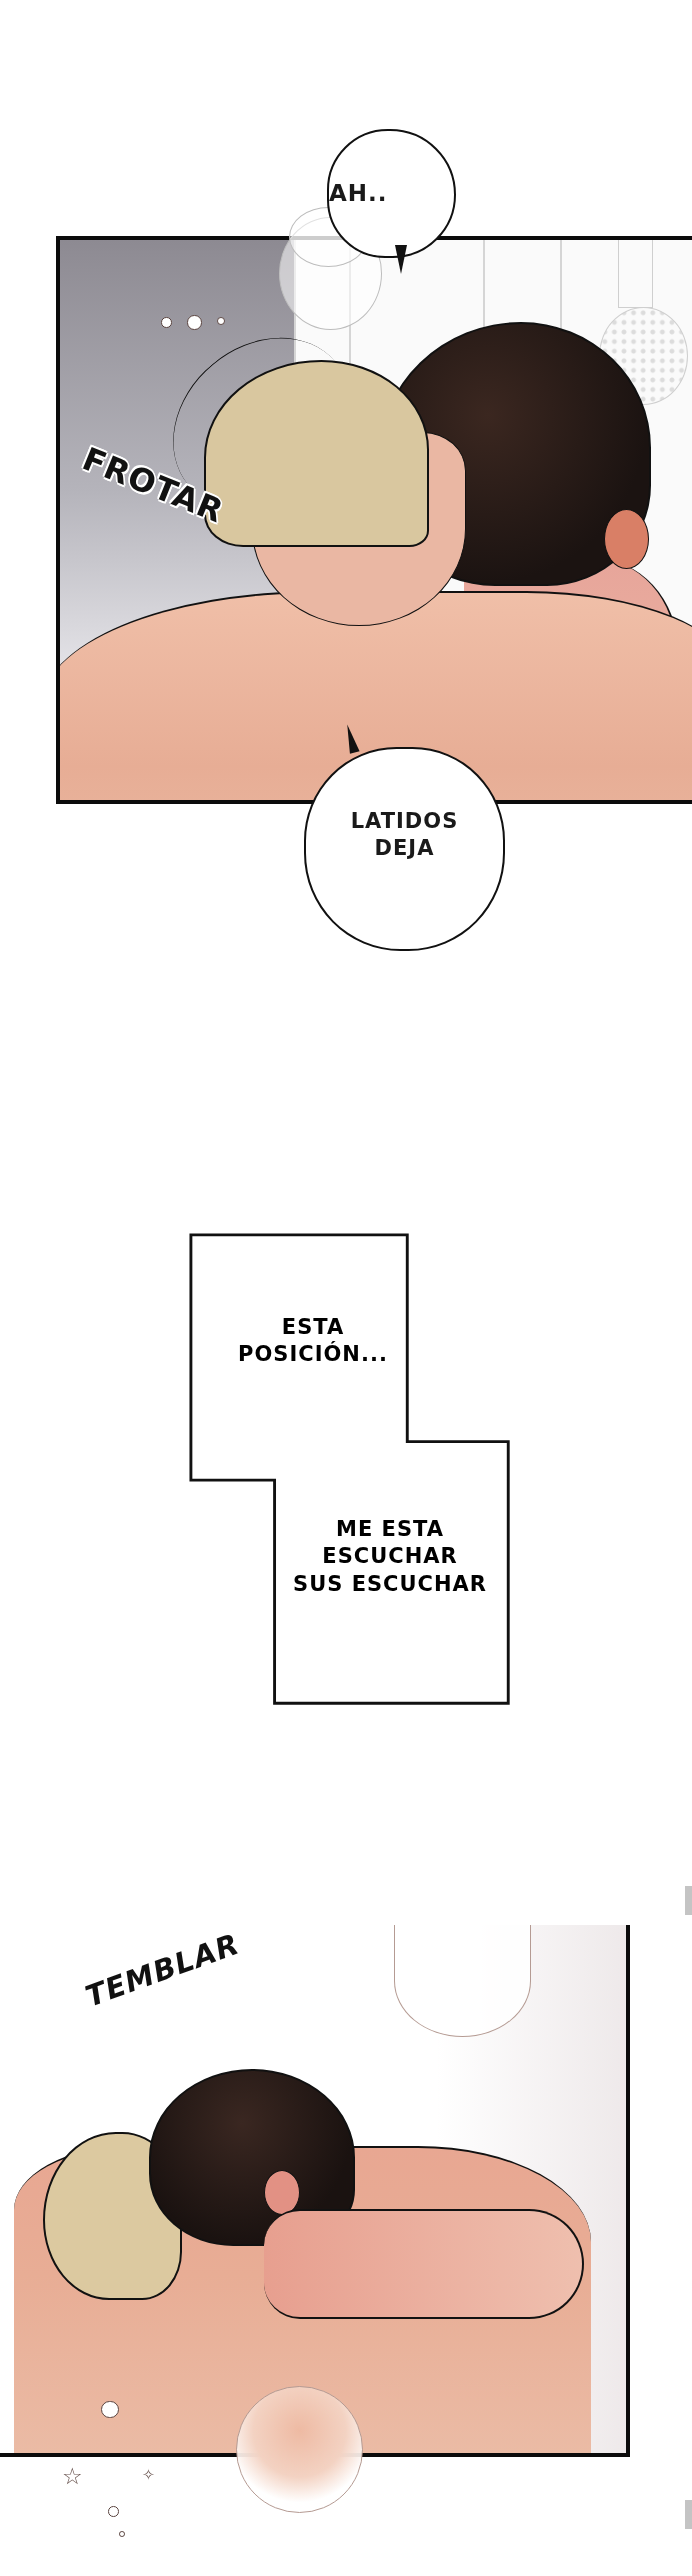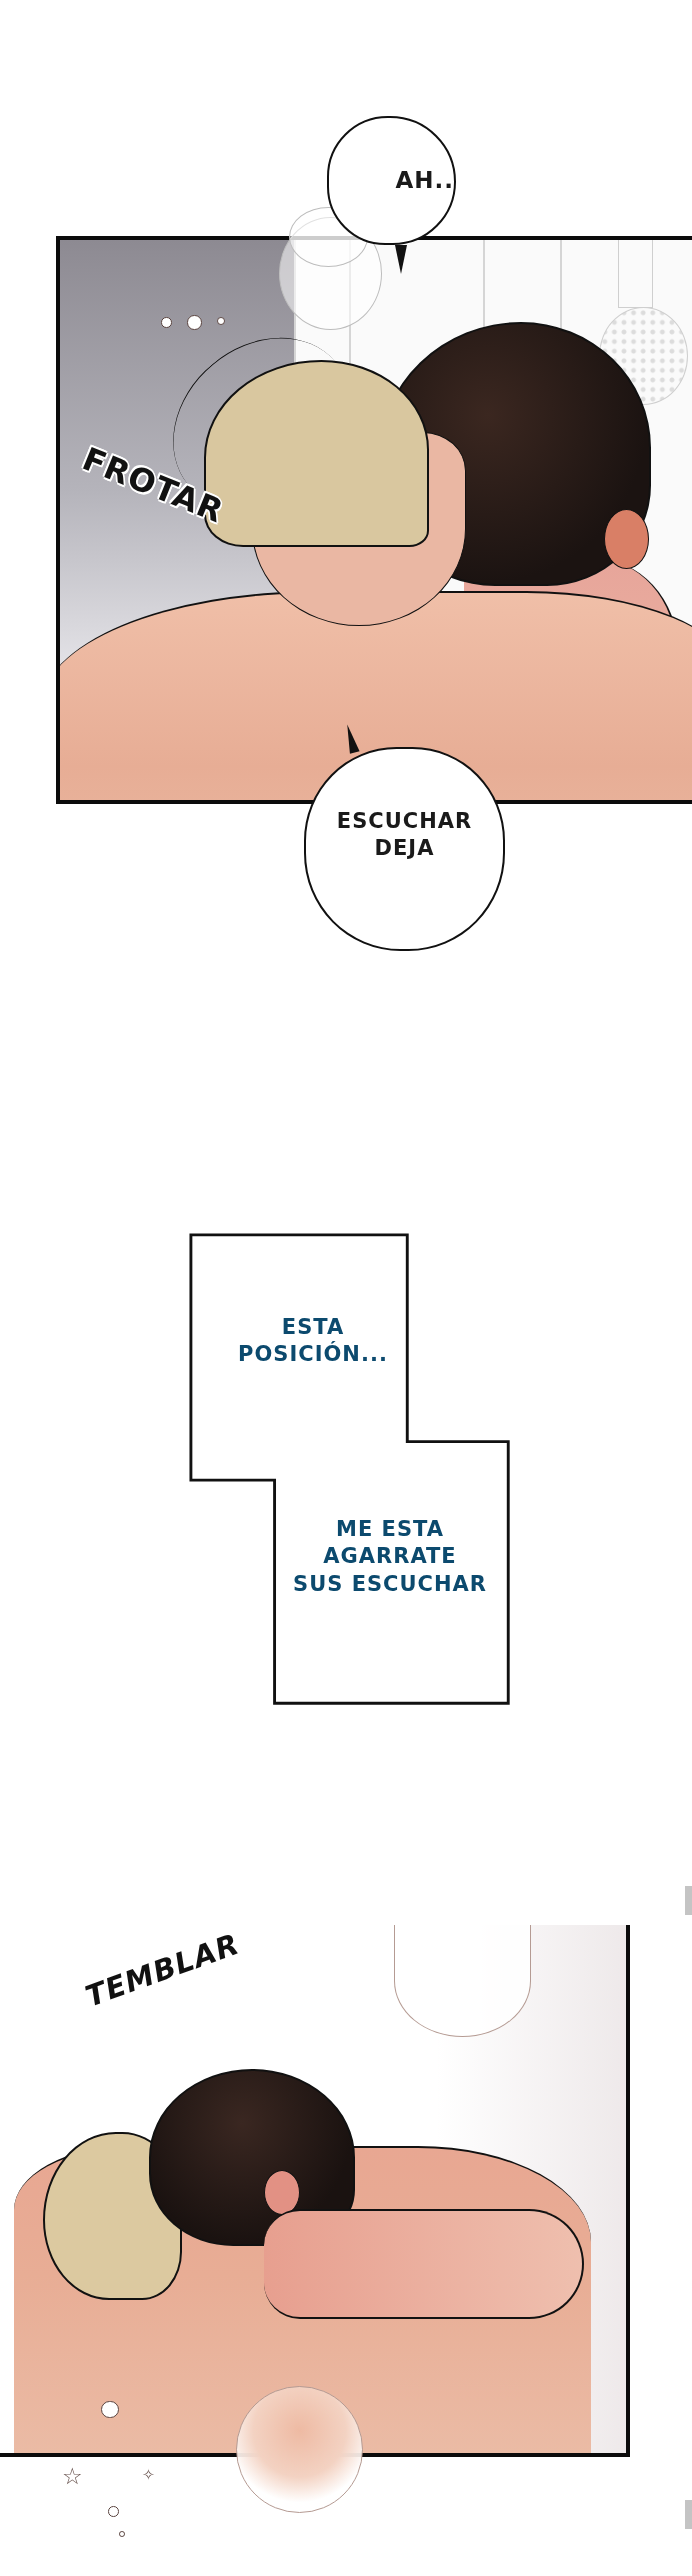--- a/index.html
+++ b/index.html
@@ -32,38 +32,38 @@
          border: 1.9px solid #111; }
   .neck-dark { left: 404px; top: 318px; width: 212px; height: 231px; background: linear-gradient(#e7a59a, #ecb8a5);
                border-radius: 0 40% 0 0; border-right: 2.9px solid #111; }
   .bubbles-dot { border-radius: 50%; background: #fff; border: 1.9px solid #5a4440; }
   .sfx-frotar { left: 19px; top: 226px; font-size: 32px; font-weight: bold; color: #111;
                 transform: rotate(22deg); letter-spacing: 1px;
                 text-shadow: 1.9px 0 #fff, -1.9px 0 #fff, 0 1.9px #fff, 0 -1.9px #fff, 1.9px 1.9px #fff, -1.9px -1.9px #fff; }
   .motion-line { border-top: 1.9px solid #111; border-radius: 50%; }
 
   
-  .bubble-ah { left: 327px; top: 116px; width: 125px; height: 125px; background: #fff;
+  .bubble-ah { left: 327px; top: 129px; width: 125px; height: 125px; background: #fff;
                border: 2.9px solid #111; border-radius: 48% 52% 50% 46%; display: flex;
-               align-items: center; justify-content: flex-end; z-index: 5; }
+               align-items: center; justify-content: flex-start; z-index: 5; }
   .bubble-ah-tail { left: 395px; top: 245px; width: 0; height: 0; border-left: 6.7px solid transparent;
                     border-right: 6.7px solid transparent; border-top: 29px solid #111; z-index: 5; }
   .ghost-bubble { border: 1px solid #bdbdbd; border-radius: 50%; background: rgba(255,255,255,0.55); z-index: 4; }
   .bubble-text { font-family: "DejaVu Sans", sans-serif; font-weight: bold; color: #1a1a1a;
                  text-align: center; line-height: 1.25; letter-spacing: 1px; }
   .bubble-agarrate { left: 304px; top: 747px; width: 197px; height: 200px; background: #fff;
                      border: 2.9px solid #111; border-radius: 46% 46% 48% 48%; display: flex;
                      align-items: center; justify-content: center; z-index: 5; }
   .bubble-agarrate-tail { left: 346px; top: 724px; width: 0; height: 0; border-left: 5.8px solid transparent;
                           border-right: 5.8px solid transparent; border-bottom: 29px solid #111; z-index: 5;
                           transform: rotate(-15deg); }
 
   
   .caption-svg { left: 188px; top: 1232px; }
-  .caption-text { font-weight: bold; color: #0c4a6e; font-size: 21px; line-height: 1.3;
+  .caption-text { font-weight: bold; color: #000000; font-size: 21px; line-height: 1.3;
                   text-align: center; letter-spacing: 1px; }
 
   
   .panel2 { left: -4.8px; top: 1925px; width: 635px; height: 532px; box-sizing: border-box;
             border-right: 4.8px solid #0b0b0b; border-bottom: 4.8px solid #0b0b0b; overflow: hidden;
             background: linear-gradient(90deg, #ffffff 0%, #ffffff 70%, #eee9ea 100%); }
   .p2-back { left: 19px; top: 221px; width: 577px; height: 318px;
              background: linear-gradient(#e8a792, #e8ad95 40%, #ebbca6); border-radius: 20% 30% 0 0;
              border-top: 2.9px solid #111; }
   .p2-arm { left: 269px; top: 284px; width: 318px; height: 106px;
@@ -114,35 +114,35 @@
   <div class="abs skin1"></div>
   <div class="abs face1"></div>
   <div class="abs blond-hair"></div>
 
   <div class="abs sfx-frotar">FROTAR</div>
 </div>
 
 <div class="abs bubble-agarrate-tail"></div>
 <div class="abs bubble-agarrate">
   <div class="bubble-text" style="font-size:21px; margin-top:-29px;">
-    <div>ESCUCHAR</div>
+    <div>LATIDOS</div>
     <div>DEJA</div>
   </div>
 </div>
 
 <svg class="abs caption-svg" width="327" height="476" viewBox="0 0 340 495">
   <path d="M 3 3 L 228 3 L 228 218 L 333 218 L 333 490 L 90 490 L 90 258 L 3 258 Z" fill="#ffffff" stroke="#111" stroke-width="3"></path>
 </svg>
 <div class="abs caption-text" style="left:231px; top:1314px; width:164px;">
   <div>ESTA</div>
   <div>POSICIÓN...</div>
 </div>
 <div class="abs caption-text" style="left:284px; top:1516px; width:212px;">
   <div>ME ESTA</div>
-  <div>AGARRATE</div>
+  <div>ESCUCHAR</div>
   <div>SUS ESCUCHAR</div>
 </div>
 
 <div class="abs panel2">
   <div class="abs bubble-ring" style="left:399px; top:0px; width:135px; height:111px; border-top:none; border-radius:0 0 50% 50%;"></div>
   <div class="abs p2-back"></div>
   <div class="abs p2-blond"></div>
   <div class="abs p2-dark"></div>
   <div class="abs p2-ear"></div>
   <div class="abs p2-arm"></div>

